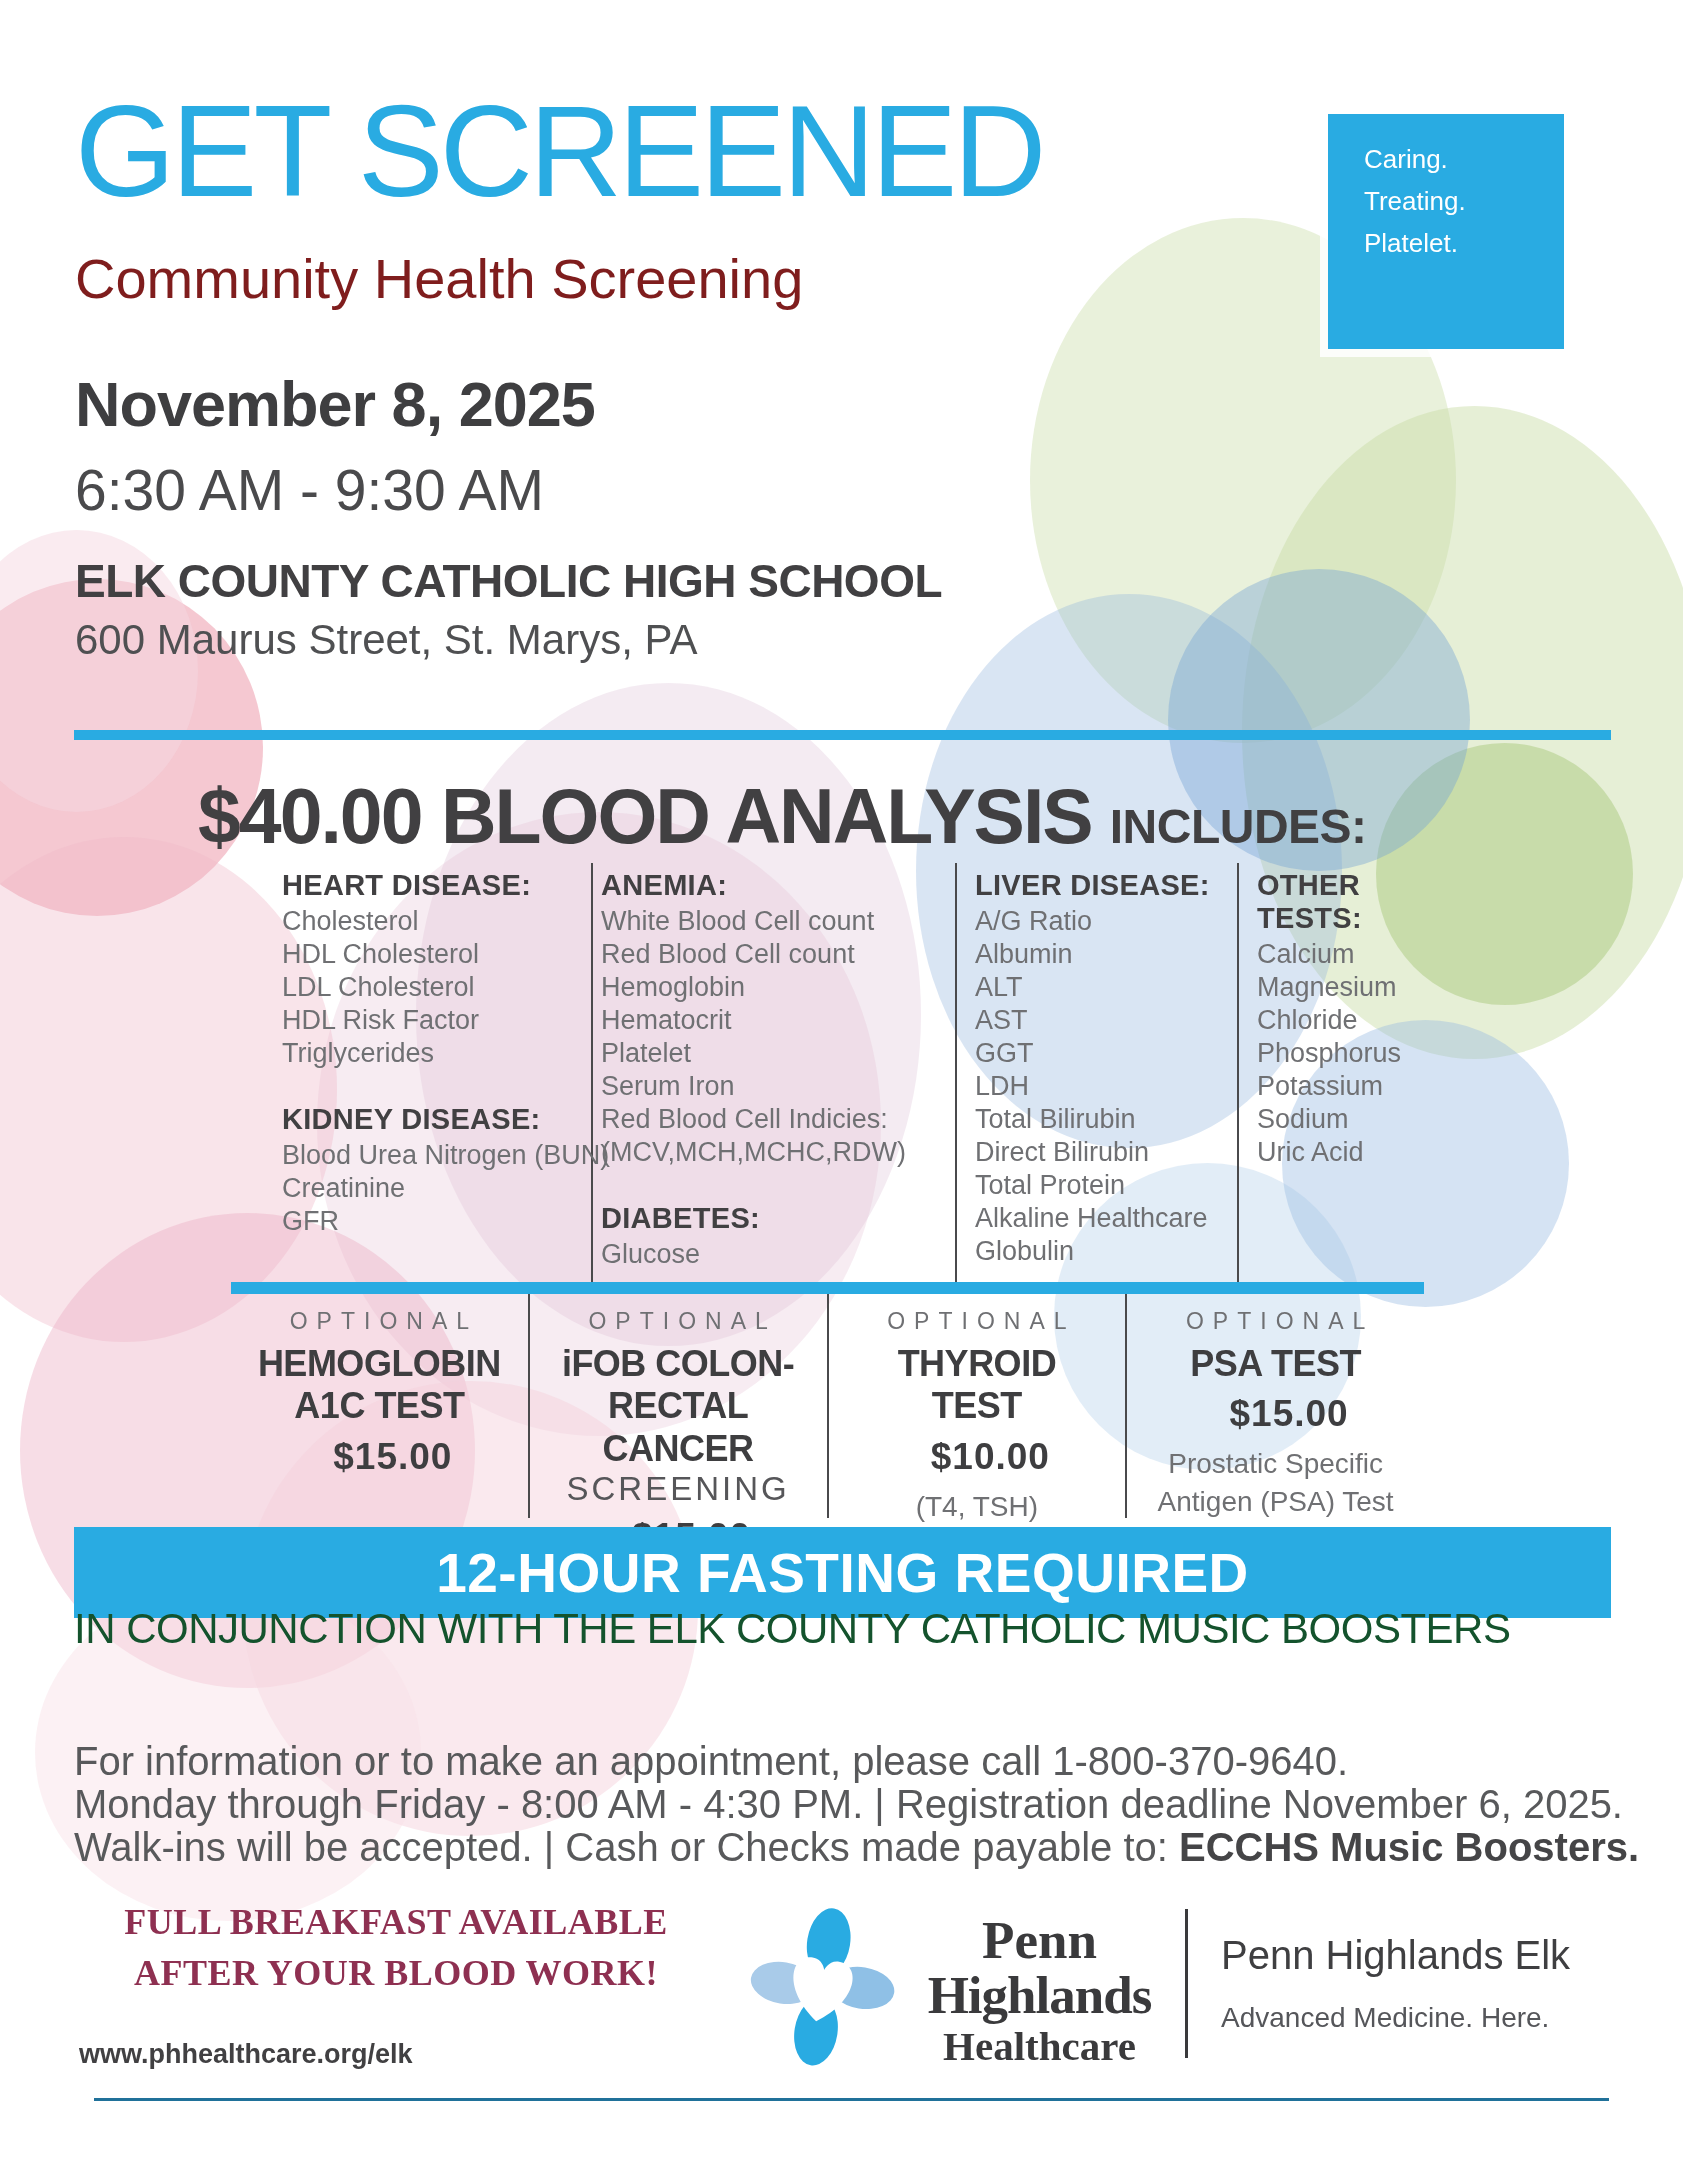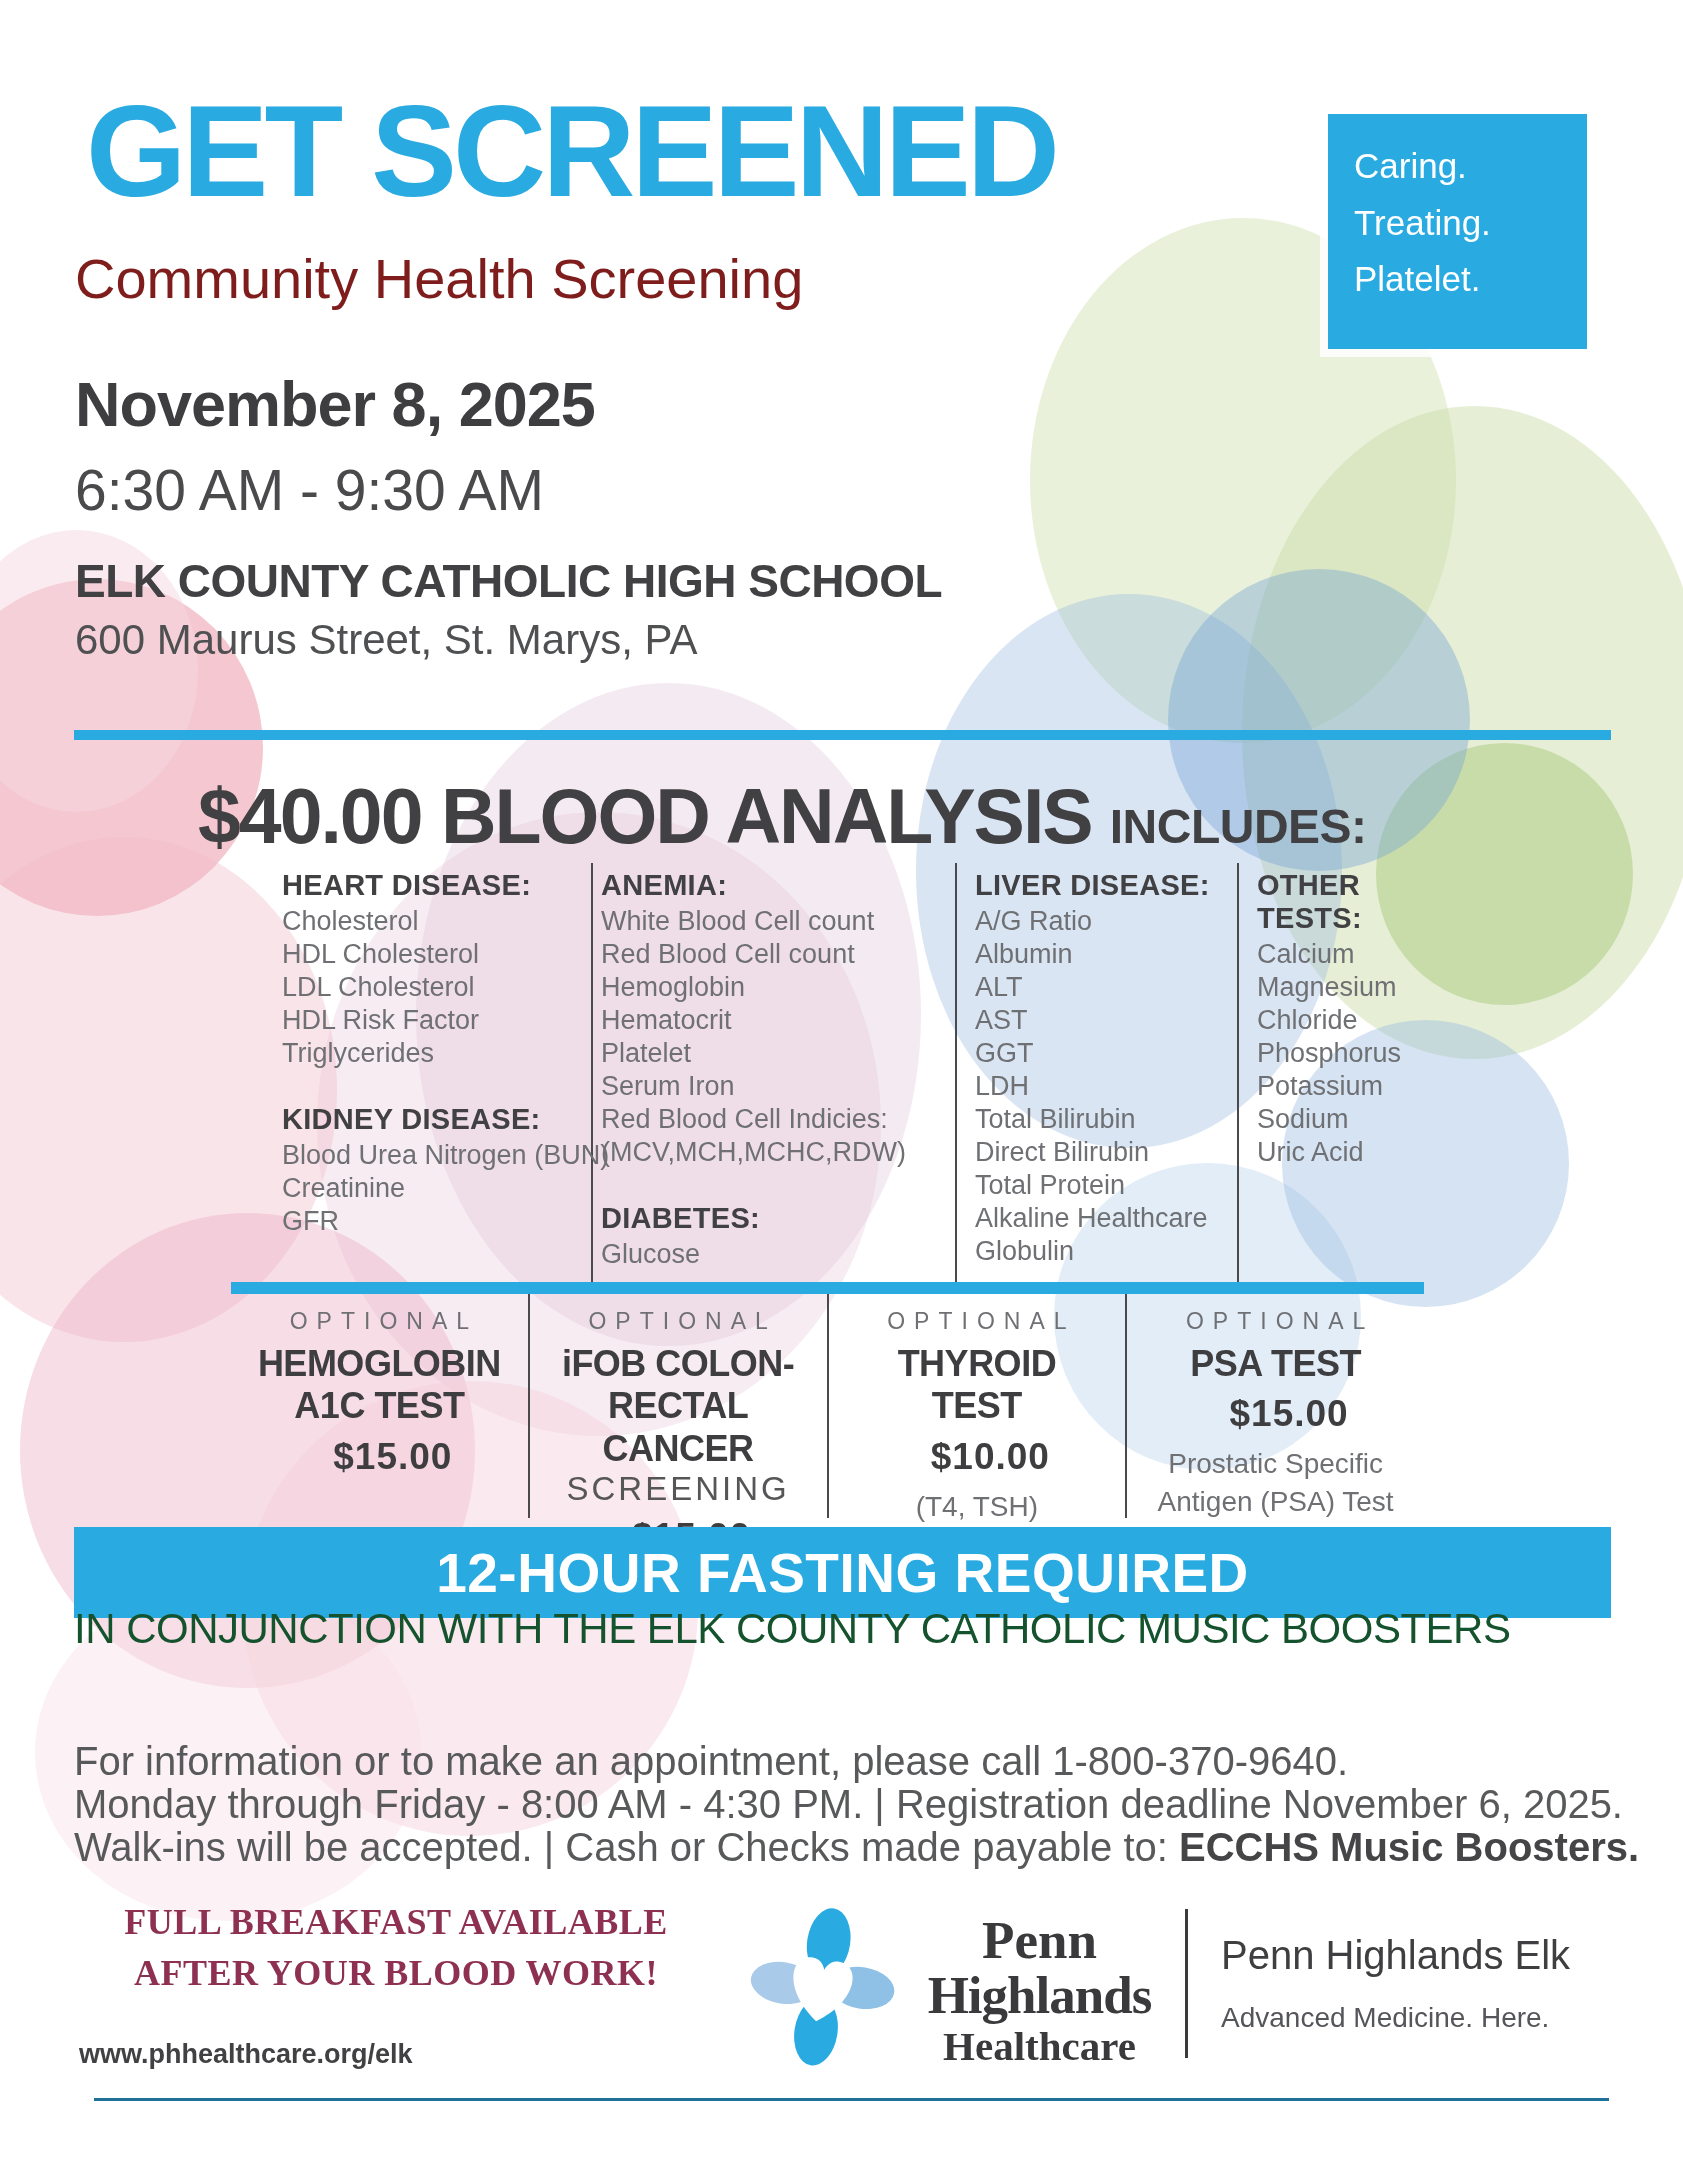--- a/index.html
+++ b/index.html
@@ -20,25 +20,25 @@
   .cr1{left:-69px;top:579px;width:332px;height:337px;background:rgba(231,118,140,0.40);}
   .cr2{left:-89px;top:837px;width:426px;height:505px;background:rgba(240,185,200,0.38);}
   .cr3{left:20px;top:1213px;width:455px;height:475px;background:rgba(235,175,195,0.42);}
   .cr4{left:243px;top:1381px;width:455px;height:455px;background:rgba(245,208,219,0.48);}
   .cr5{left:-45px;top:530px;width:243px;height:282px;background:rgba(246,215,225,0.50);}
   .cr6{left:35px;top:1584px;width:386px;height:337px;background:rgba(248,224,231,0.45);}
 
   .fg{position:absolute;z-index:2;}
 
   
-  #title{left:86px;top:87px;font-size:129px;font-weight:700;letter-spacing:-4px;color:#29abe2;line-height:1;}
+  #title{left:75px;top:87px;font-size:129px;font-weight:400;letter-spacing:-4px;color:#29abe2;line-height:1;}
   #subtitle{left:75px;top:246px;font-size:56px;color:#7f1d1d;letter-spacing:0px;}
-  #tagline-box{left:1328px;top:114px;width:259px;height:235px;background:#29abe2;color:#ffffff;
-    box-shadow:0 0 0 8px rgba(255,255,255,0.85);padding:24px 0 0 26px;box-sizing:border-box;
-    font-size:35px;line-height:1.62;}
+  #tagline-box{left:1328px;top:114px;width:236px;height:235px;background:#29abe2;color:#ffffff;
+    box-shadow:0 0 0 8px rgba(255,255,255,0.85);padding:24px 0 0 36px;box-sizing:border-box;
+    font-size:26px;line-height:1.62;}
   #date{left:75px;top:368px;font-size:63px;font-weight:bold;color:#3e3e40;letter-spacing:-1px;}
   #time{left:75px;top:457px;font-size:57px;color:#4a4a4c;}
   #venue{left:75px;top:554px;font-size:46px;font-weight:bold;color:#414042;letter-spacing:-0.5px;}
   #address{left:75px;top:616px;font-size:42px;color:#4f5052;}
 
   .rule-blue{left:74px;top:730px;width:1537px;height:10px;background:#29abe2;}
 
   
   #ba-title{left:198px;top:772px;display:flex;align-items:baseline;}
   #ba-price-title{font-size:77px;font-weight:bold;color:#414042;letter-spacing:-2px;}

